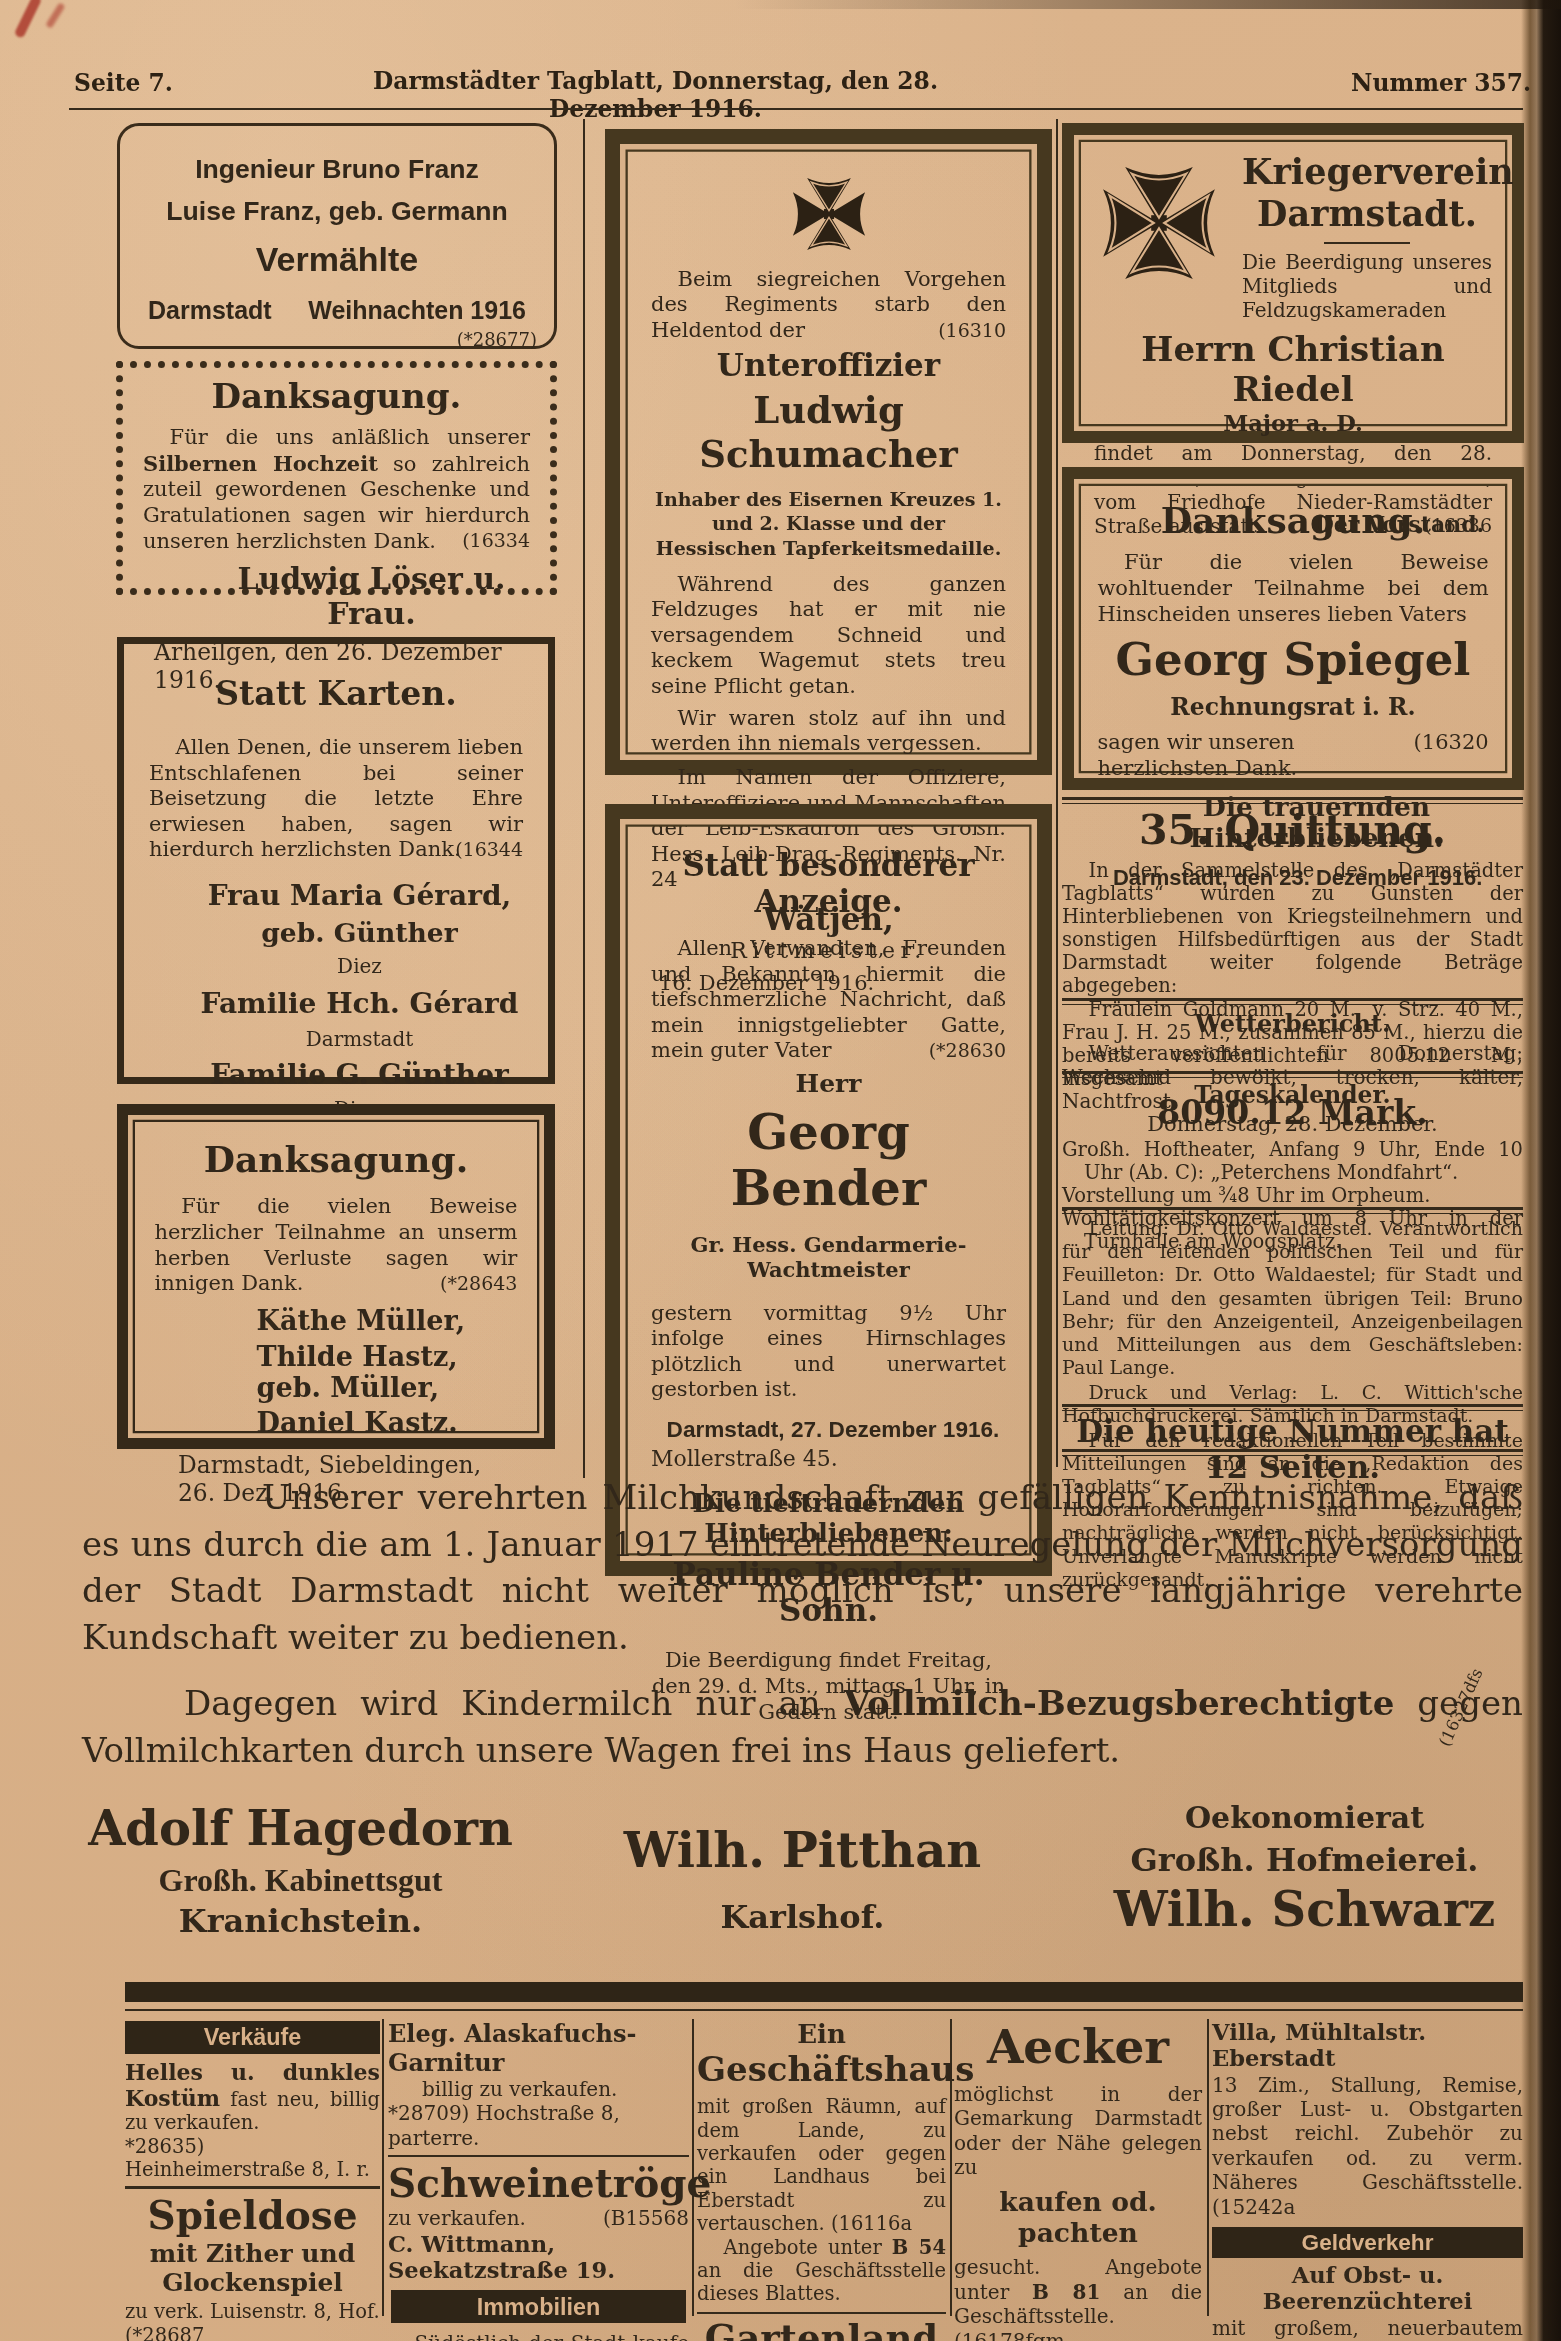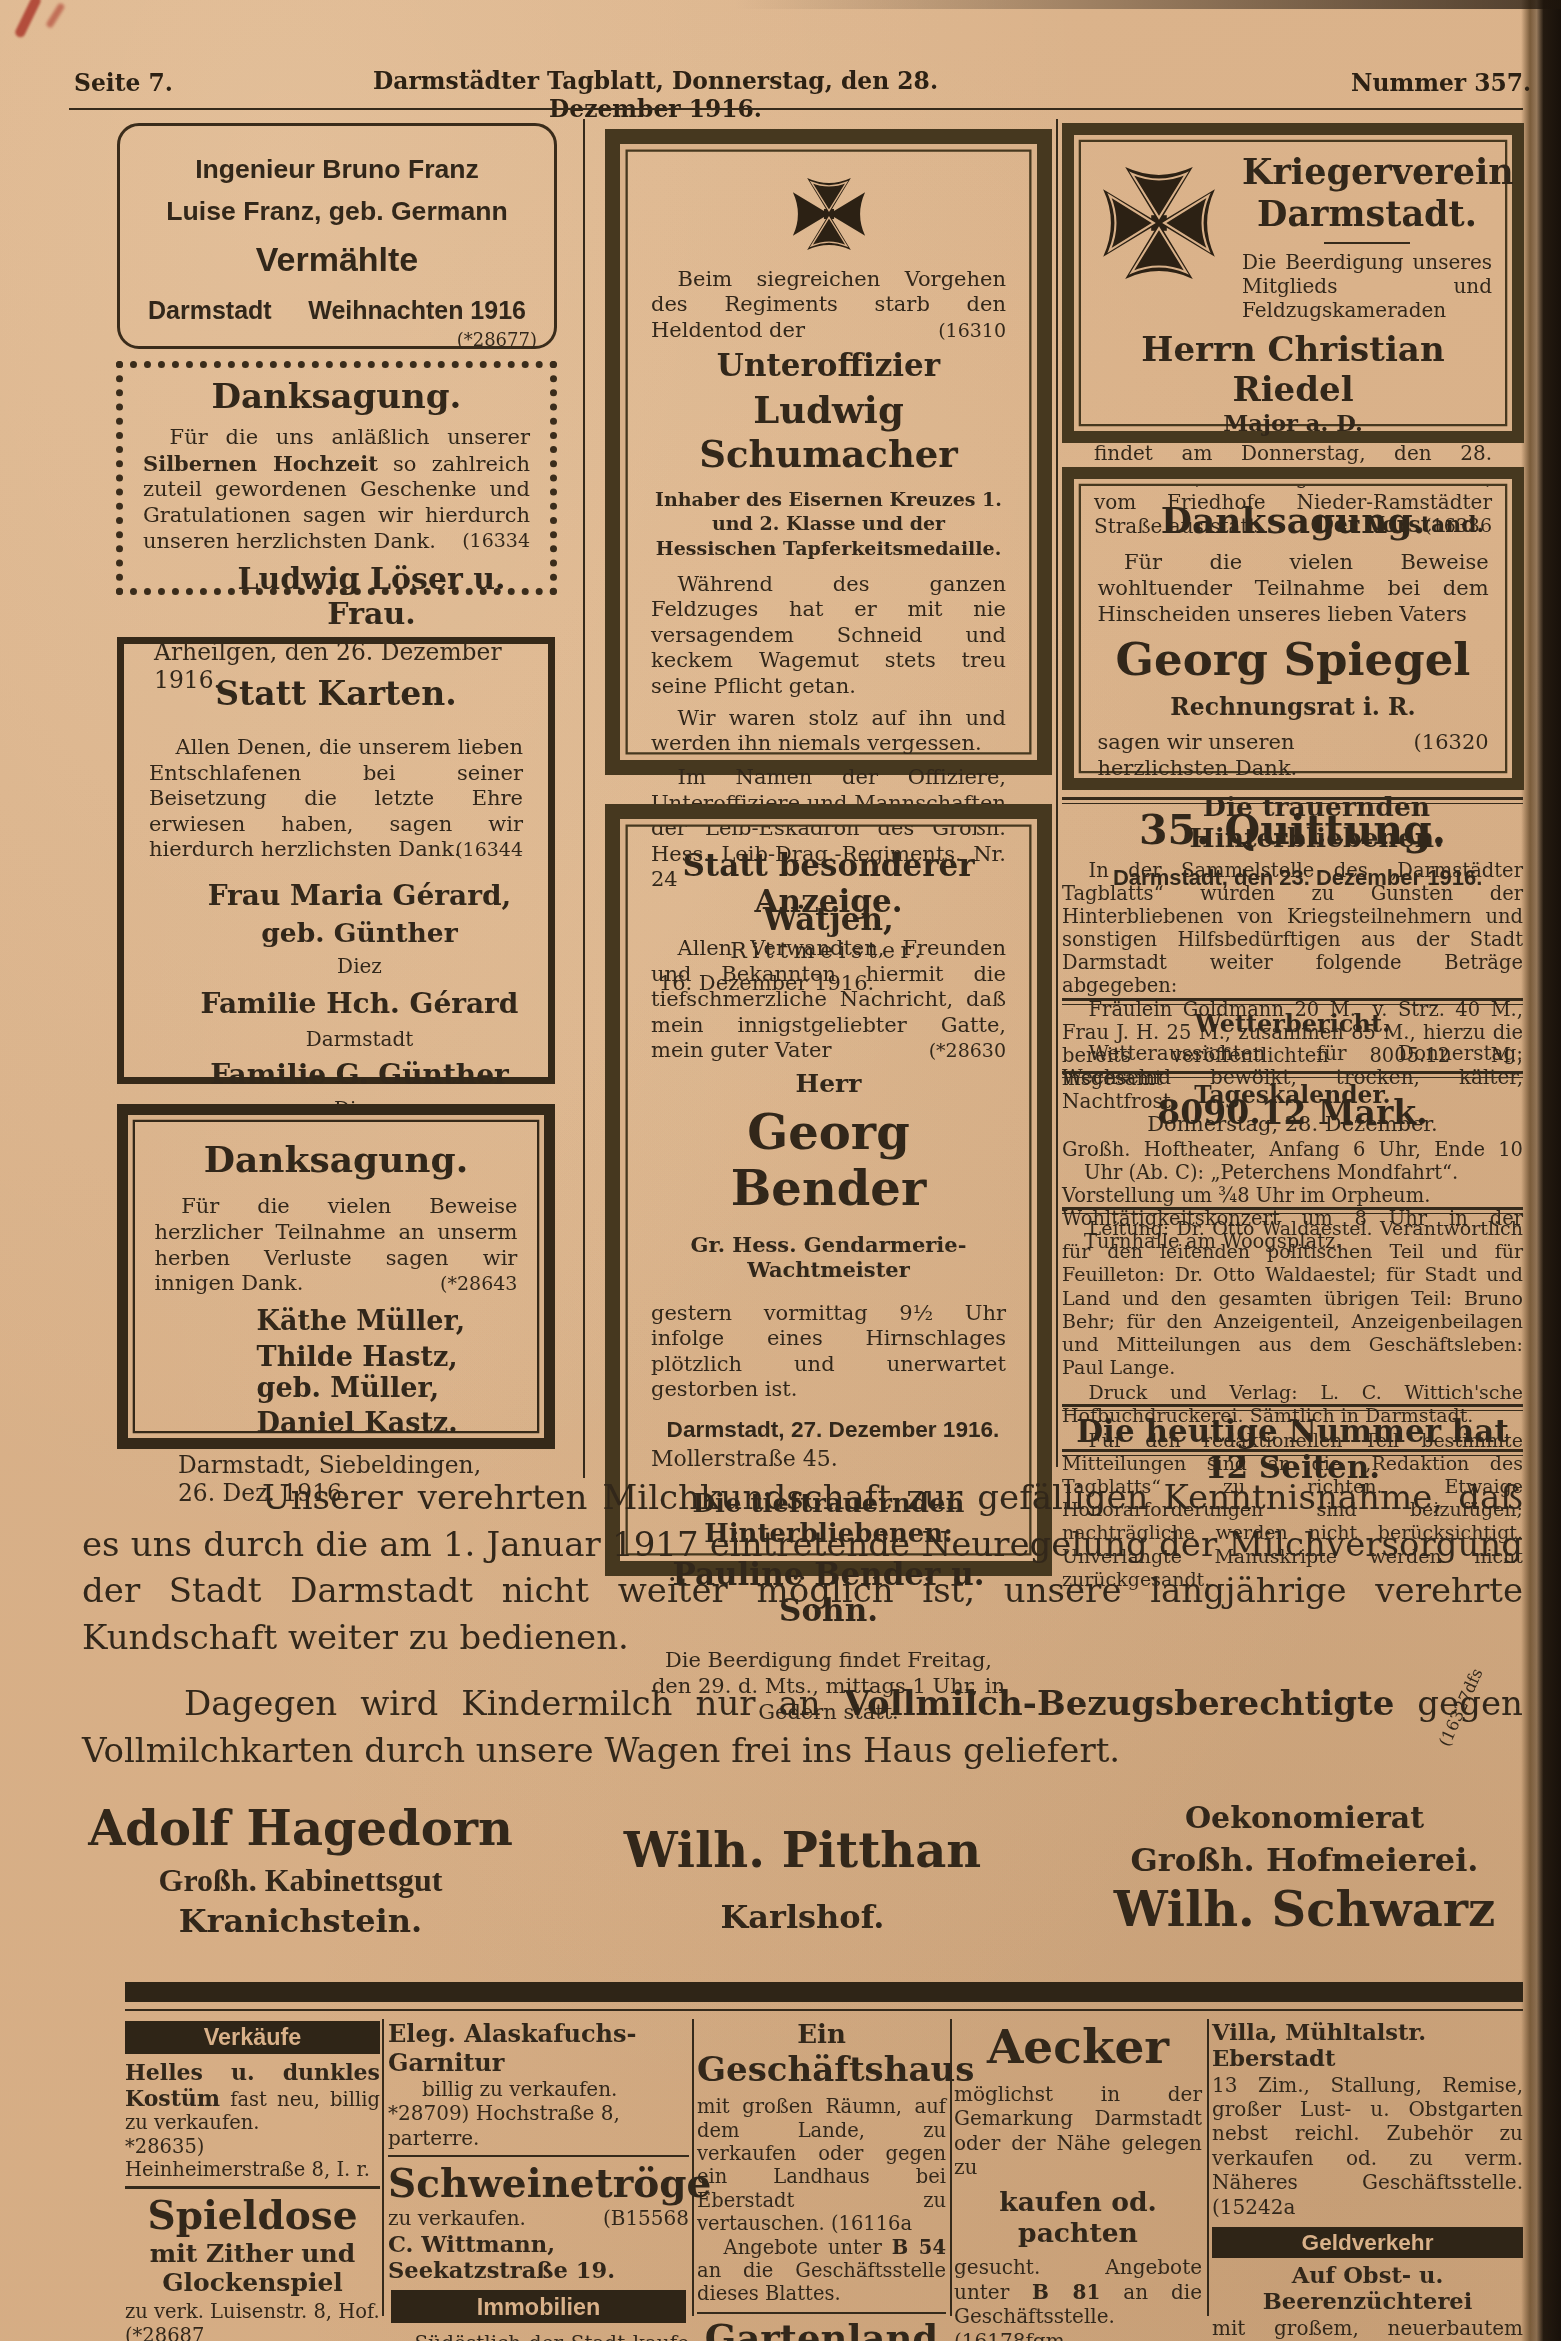--- a/index.html
+++ b/index.html
@@ -207,21 +207,21 @@
 
   <div class="box" style="left:1062px; top:1009px; width:461px; height:61px;">
     <p class="fr c" style="font-size:24px;">Wetterbericht.</p>
     <p class="j ind" style="font-size:20px; line-height:1.2; margin-top:3.1px;">Wetteraussichten für Donnerstag: Wechselnd bewölkt, trocken, kälter, Nachtfrost.</p>
   </div>
   <div class="drule" style="left:1062px; top:1071px; width:461px;"></div>
 
   <div class="box" style="left:1062px; top:1081px; width:461px; height:123px;">
     <p class="fr c" style="font-size:23.4px;">Tageskalender.</p>
     <p class="c" style="font-size:21px; margin-top:3.1px;">Donnerstag, 28. Dezember.</p>
-    <p class="j" style="font-size:19.5px; line-height:1.18; margin-top:1.6px; padding-left:22px; text-indent:-22px;">Großh. Hoftheater, Anfang 6 Uhr, Ende 10 Uhr (Ab. C): „Peterchens Mondfahrt“.</p>
+    <p class="j" style="font-size:19.5px; line-height:1.18; margin-top:1.6px; padding-left:22px; text-indent:-22px;">Großh. Hoftheater, Anfang 9 Uhr, Ende 10 Uhr (Ab. C): „Peterchens Mondfahrt“.</p>
     <p class="j" style="font-size:19.5px; line-height:1.18; padding-left:22px; text-indent:-22px;">Vorstellung um ¾8 Uhr im Orpheum.</p>
     <p class="j" style="font-size:19.5px; line-height:1.18; padding-left:22px; text-indent:-22px;">Wohltätigkeitskonzert um 8 Uhr in der Turnhalle am Woogsplatz.</p>
   </div>
   <div class="drule" style="left:1062px; top:1207px; width:461px;"></div>
 
   <div class="box" style="left:1062px; top:1217px; width:461px; height:184px;">
     <p class="j ind" style="font-size:19px; line-height:1.22;">Leitung: Dr. Otto Waldaestel. Verantwortlich für den leitenden politischen Teil und für Feuilleton: Dr. Otto Waldaestel; für Stadt und Land und den gesamten übrigen Teil: Bruno Behr; für den Anzeigenteil, Anzeigenbeilagen und Mitteilungen aus dem Geschäftsleben: Paul Lange.</p>
     <p class="j ind" style="font-size:19px; line-height:1.22; margin-top:1.6px;">Druck und Verlag: L. C. Wittich'sche Hofbuchdruckerei. Sämtlich in Darmstadt.</p>
     <p class="j ind" style="font-size:19px; line-height:1.22; margin-top:1.6px;">Für den redaktionellen Teil bestimmte Mitteilungen sind an die „Redaktion des Tagblatts“ zu richten. Etwaige Honorarforderungen sind beizufügen; nachträgliche werden nicht berücksichtigt. Unverlangte Manuskripte werden nicht zurückgesandt.</p>
   </div>

